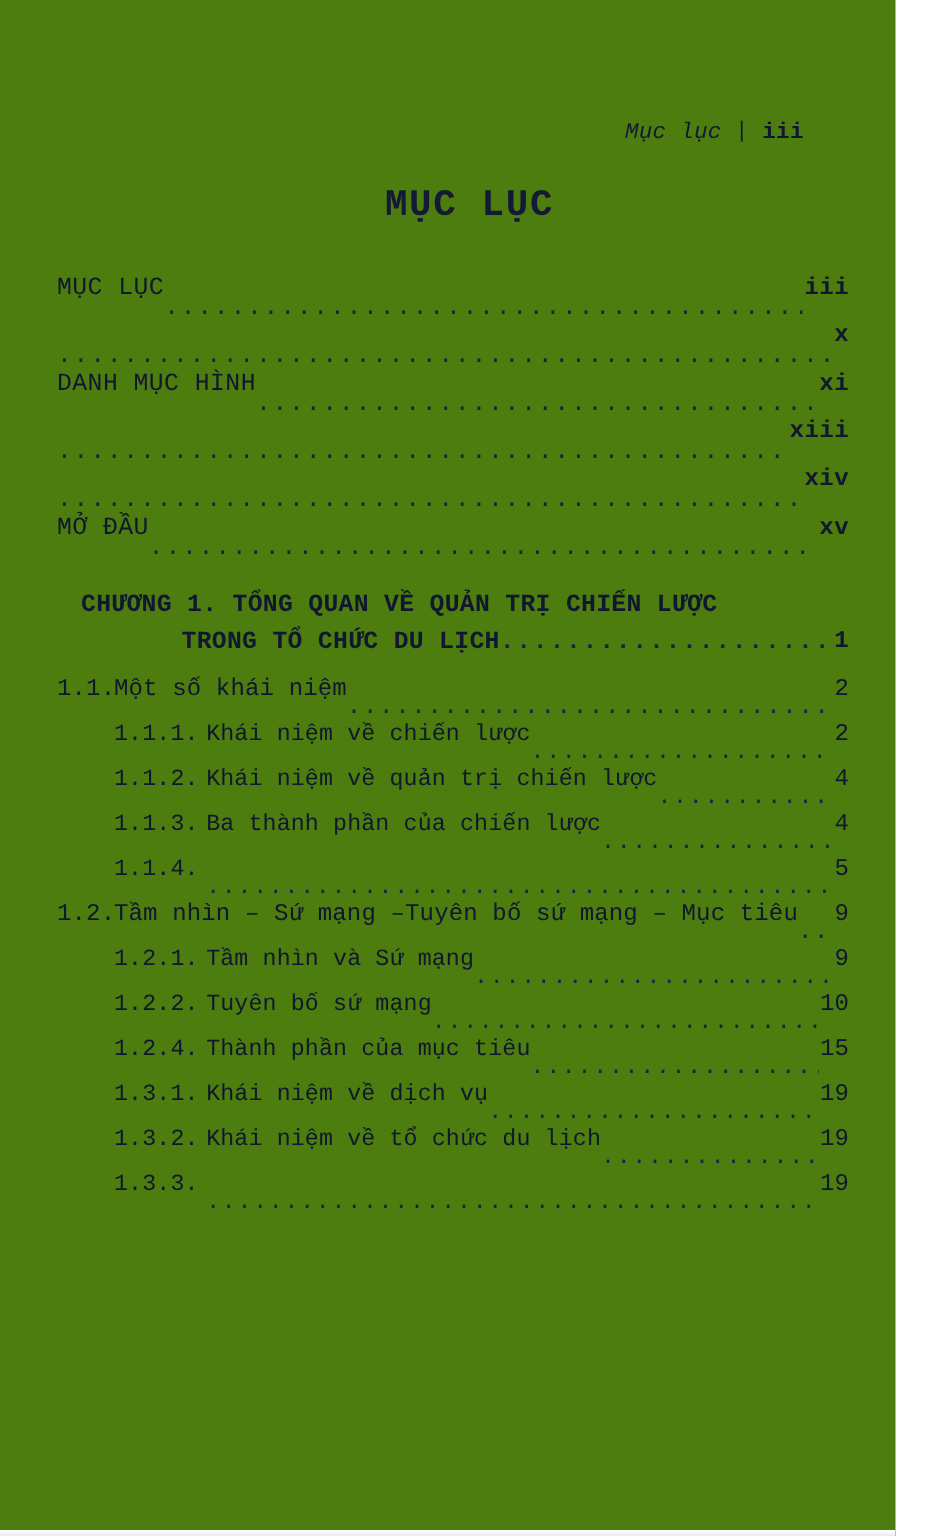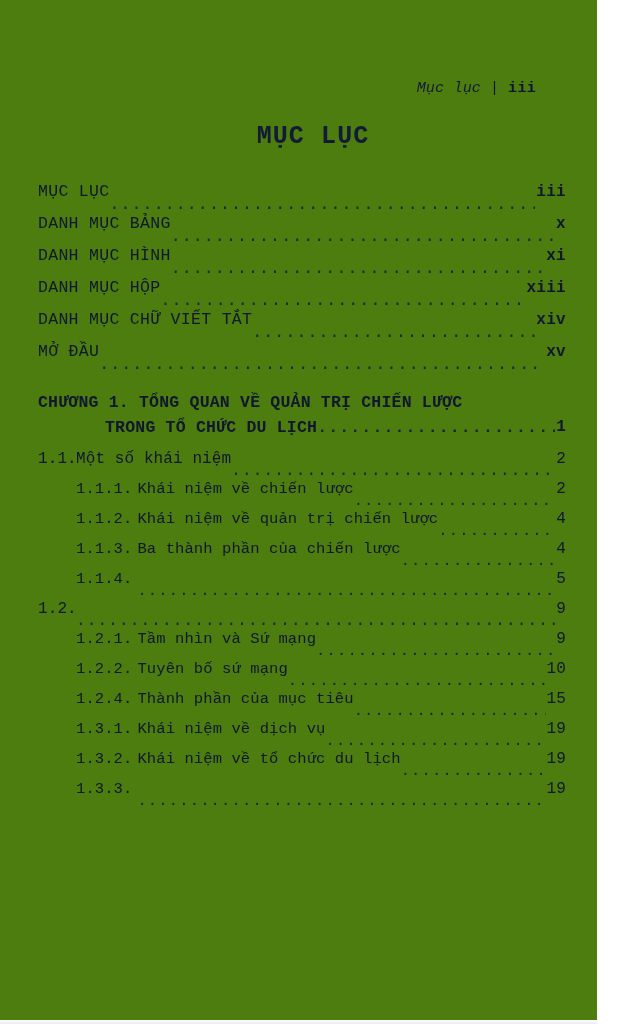--- a/index.html
+++ b/index.html
@@ -88,20 +88,21 @@
   }
 
   
   .chapter {
     margin-top: 16px;
     margin-bottom: 10px;
     font-weight: bold;
     font-size: 16.5px;
     letter-spacing: 0.2px;
     line-height: 25px;
+    margin-left: 16px;
   }
   .chapter .ch-line1 {
     display: block;
     white-space: nowrap;
   }
   .chapter .ch-line2-wrap {
     display: flex;
     align-items: center;
     padding-left: 67px;
     width: 100%;
@@ -195,36 +196,33 @@
 
   <div class="toc">
 
     <div id="front-matter-list">
         <div class="row front">
           <span class="title-text leader-text">MỤC LỤC</span>
           <span class="leader"></span>
           <span class="pg">iii</span>
         </div>
         <div class="row front">
-          <span class="title-text leader-text">DANH MỤC BẢNG</span>
           <span class="leader"></span>
           <span class="pg">x</span>
         </div>
         <div class="row front">
           <span class="title-text leader-text">DANH MỤC HÌNH</span>
           <span class="leader"></span>
           <span class="pg">xi</span>
         </div>
         <div class="row front">
-          <span class="title-text leader-text">DANH MỤC HỘP</span>
           <span class="leader"></span>
           <span class="pg">xiii</span>
         </div>
         <div class="row front">
-          <span class="title-text leader-text">DANH MỤC CHỮ VIẾT TẮT</span>
           <span class="leader"></span>
           <span class="pg">xiv</span>
         </div>
         <div class="row front">
           <span class="title-text leader-text">MỞ ĐẦU</span>
           <span class="leader"></span>
           <span class="pg">xv</span>
         </div>
       </div>
 
@@ -262,20 +260,21 @@
           <span class="leader"></span>
           <span class="pg">4</span>
         </div>
         <div class="row lvl2">
           <span class="num">1.1.4.</span>
           <span class="leader"></span>
           <span class="pg">5</span>
         </div>
         <div class="row lvl1">
           <span class="num">1.2.</span>
+          <span class="title-text">Tầm nhìn – Sứ mạng –Tuyên bố sứ mạng – Mục tiêu</span>
           <span class="leader"></span>
           <span class="pg">9</span>
         </div>
         <div class="row lvl2">
           <span class="num">1.2.1.</span>
           <span class="title-text">Tầm nhìn và Sứ mạng</span>
           <span class="leader"></span>
           <span class="pg">9</span>
         </div>
         <div class="row lvl2">

